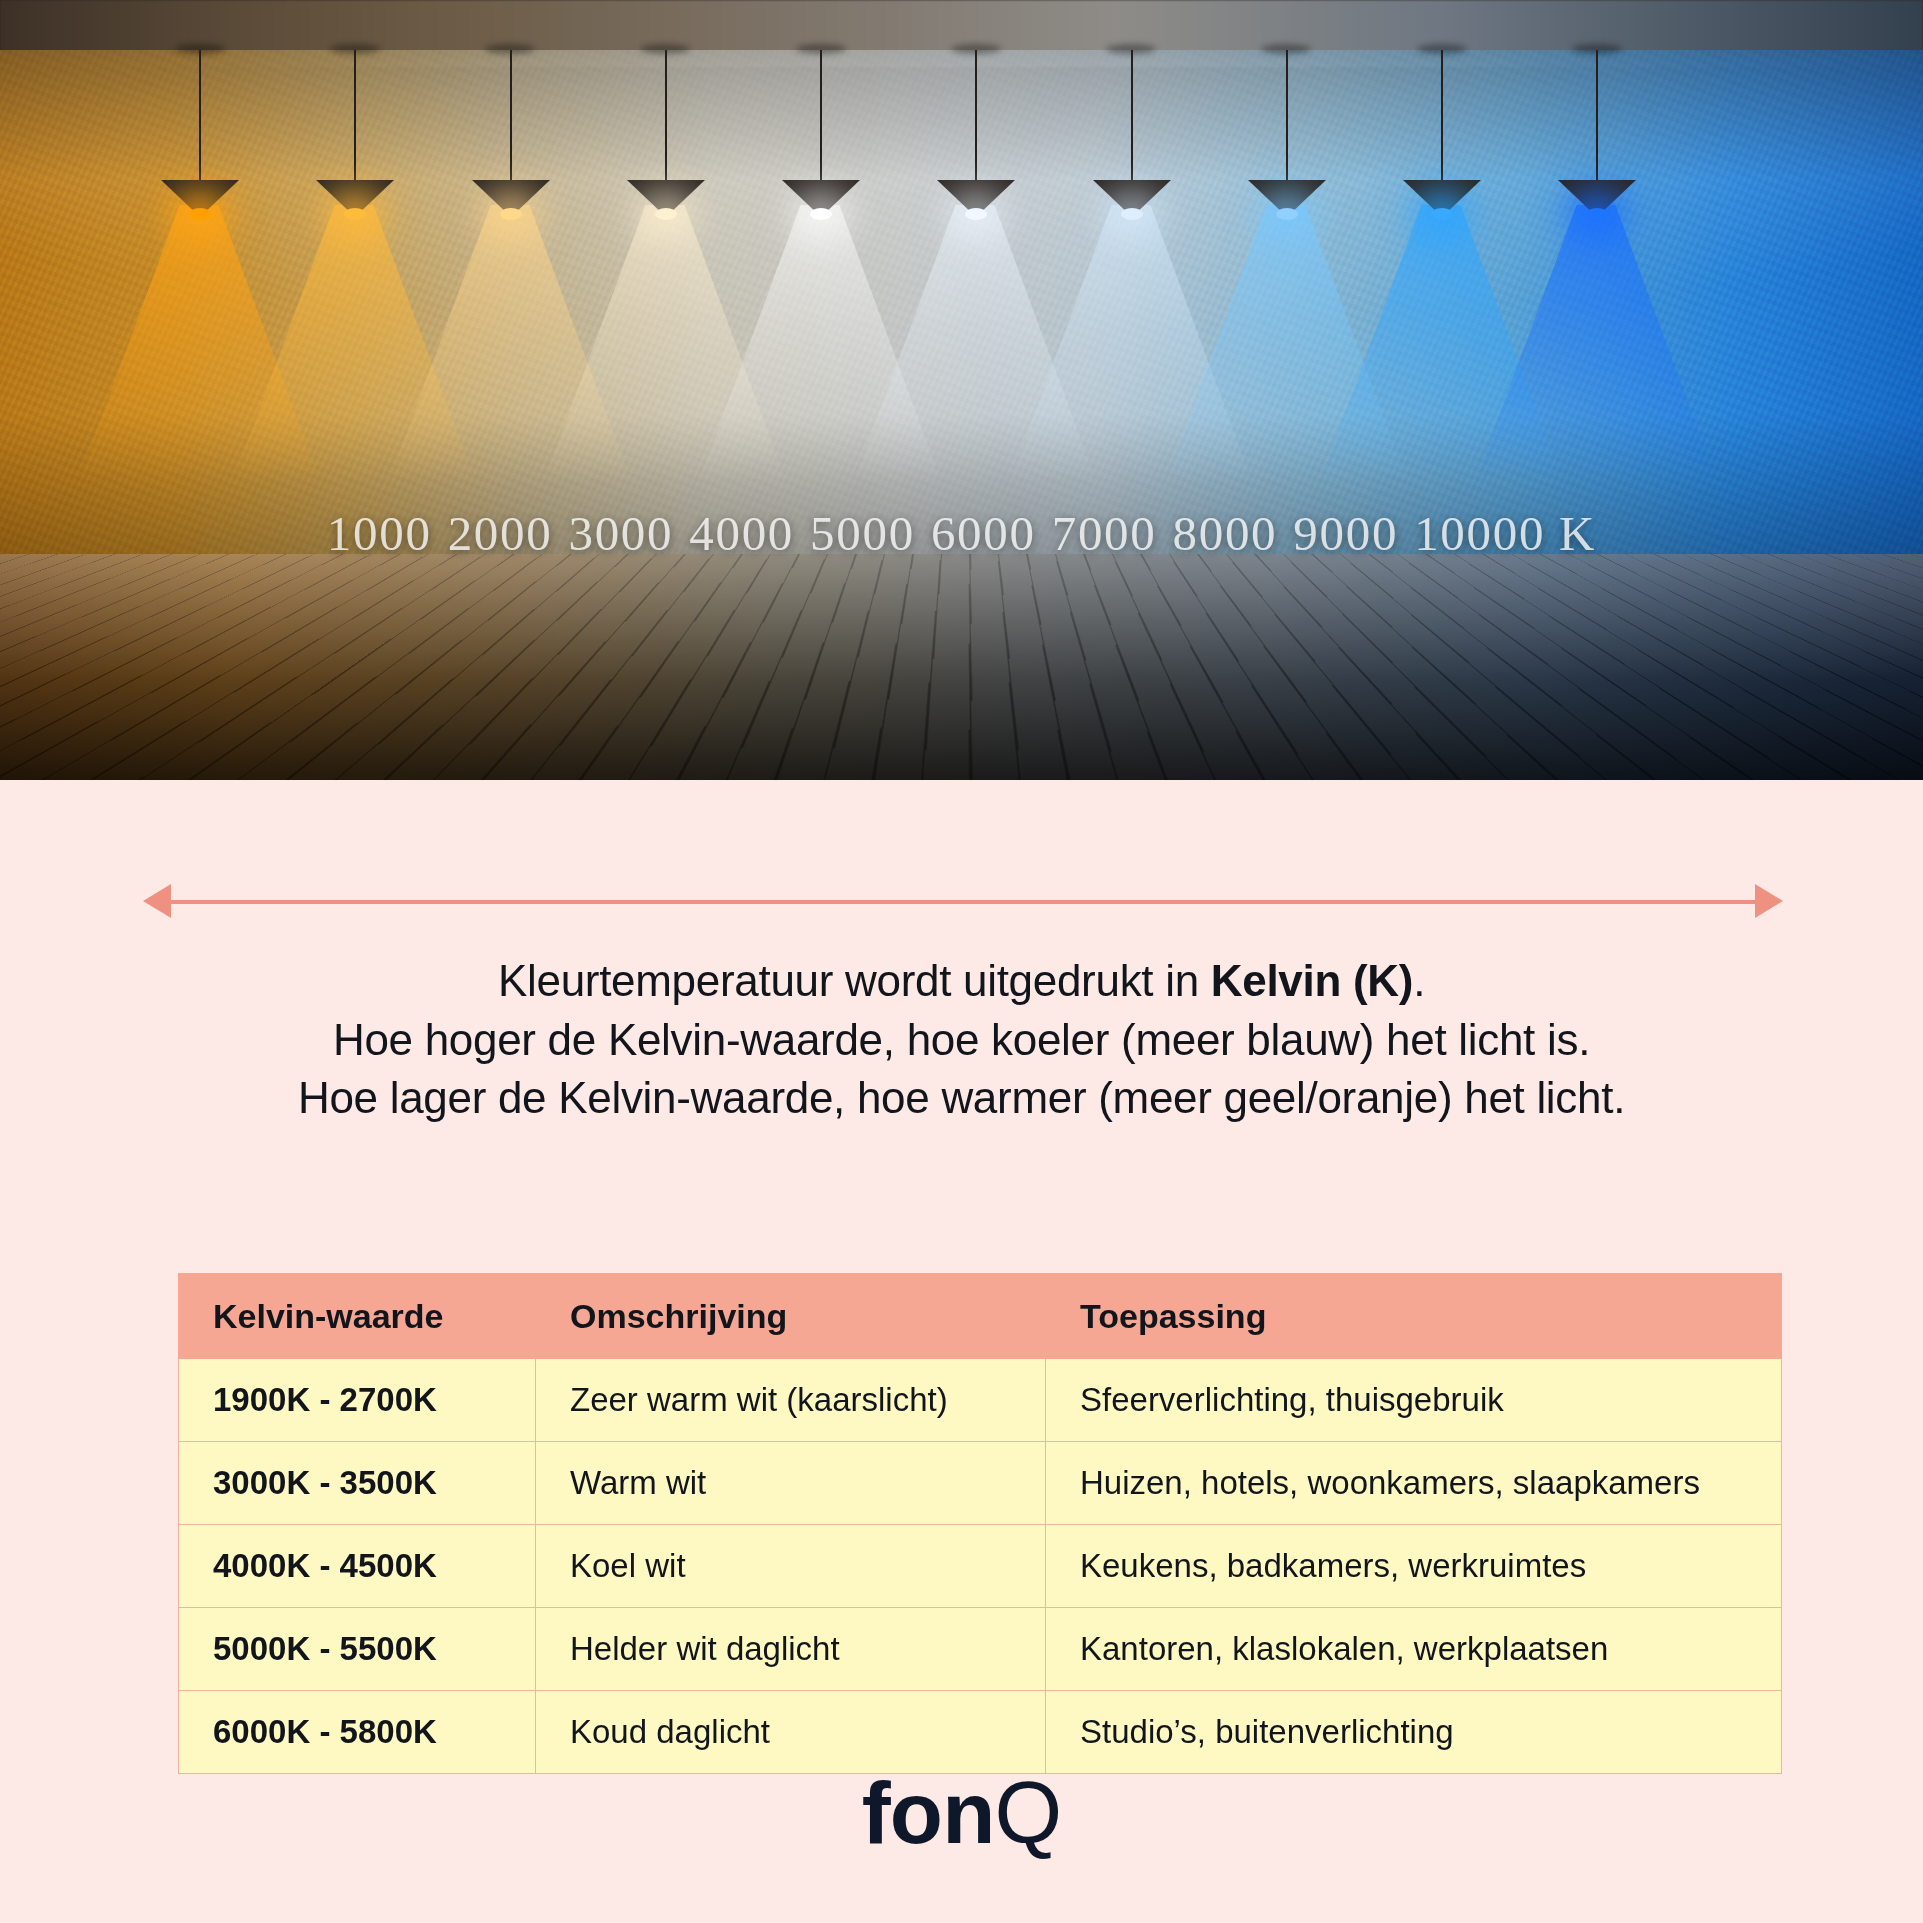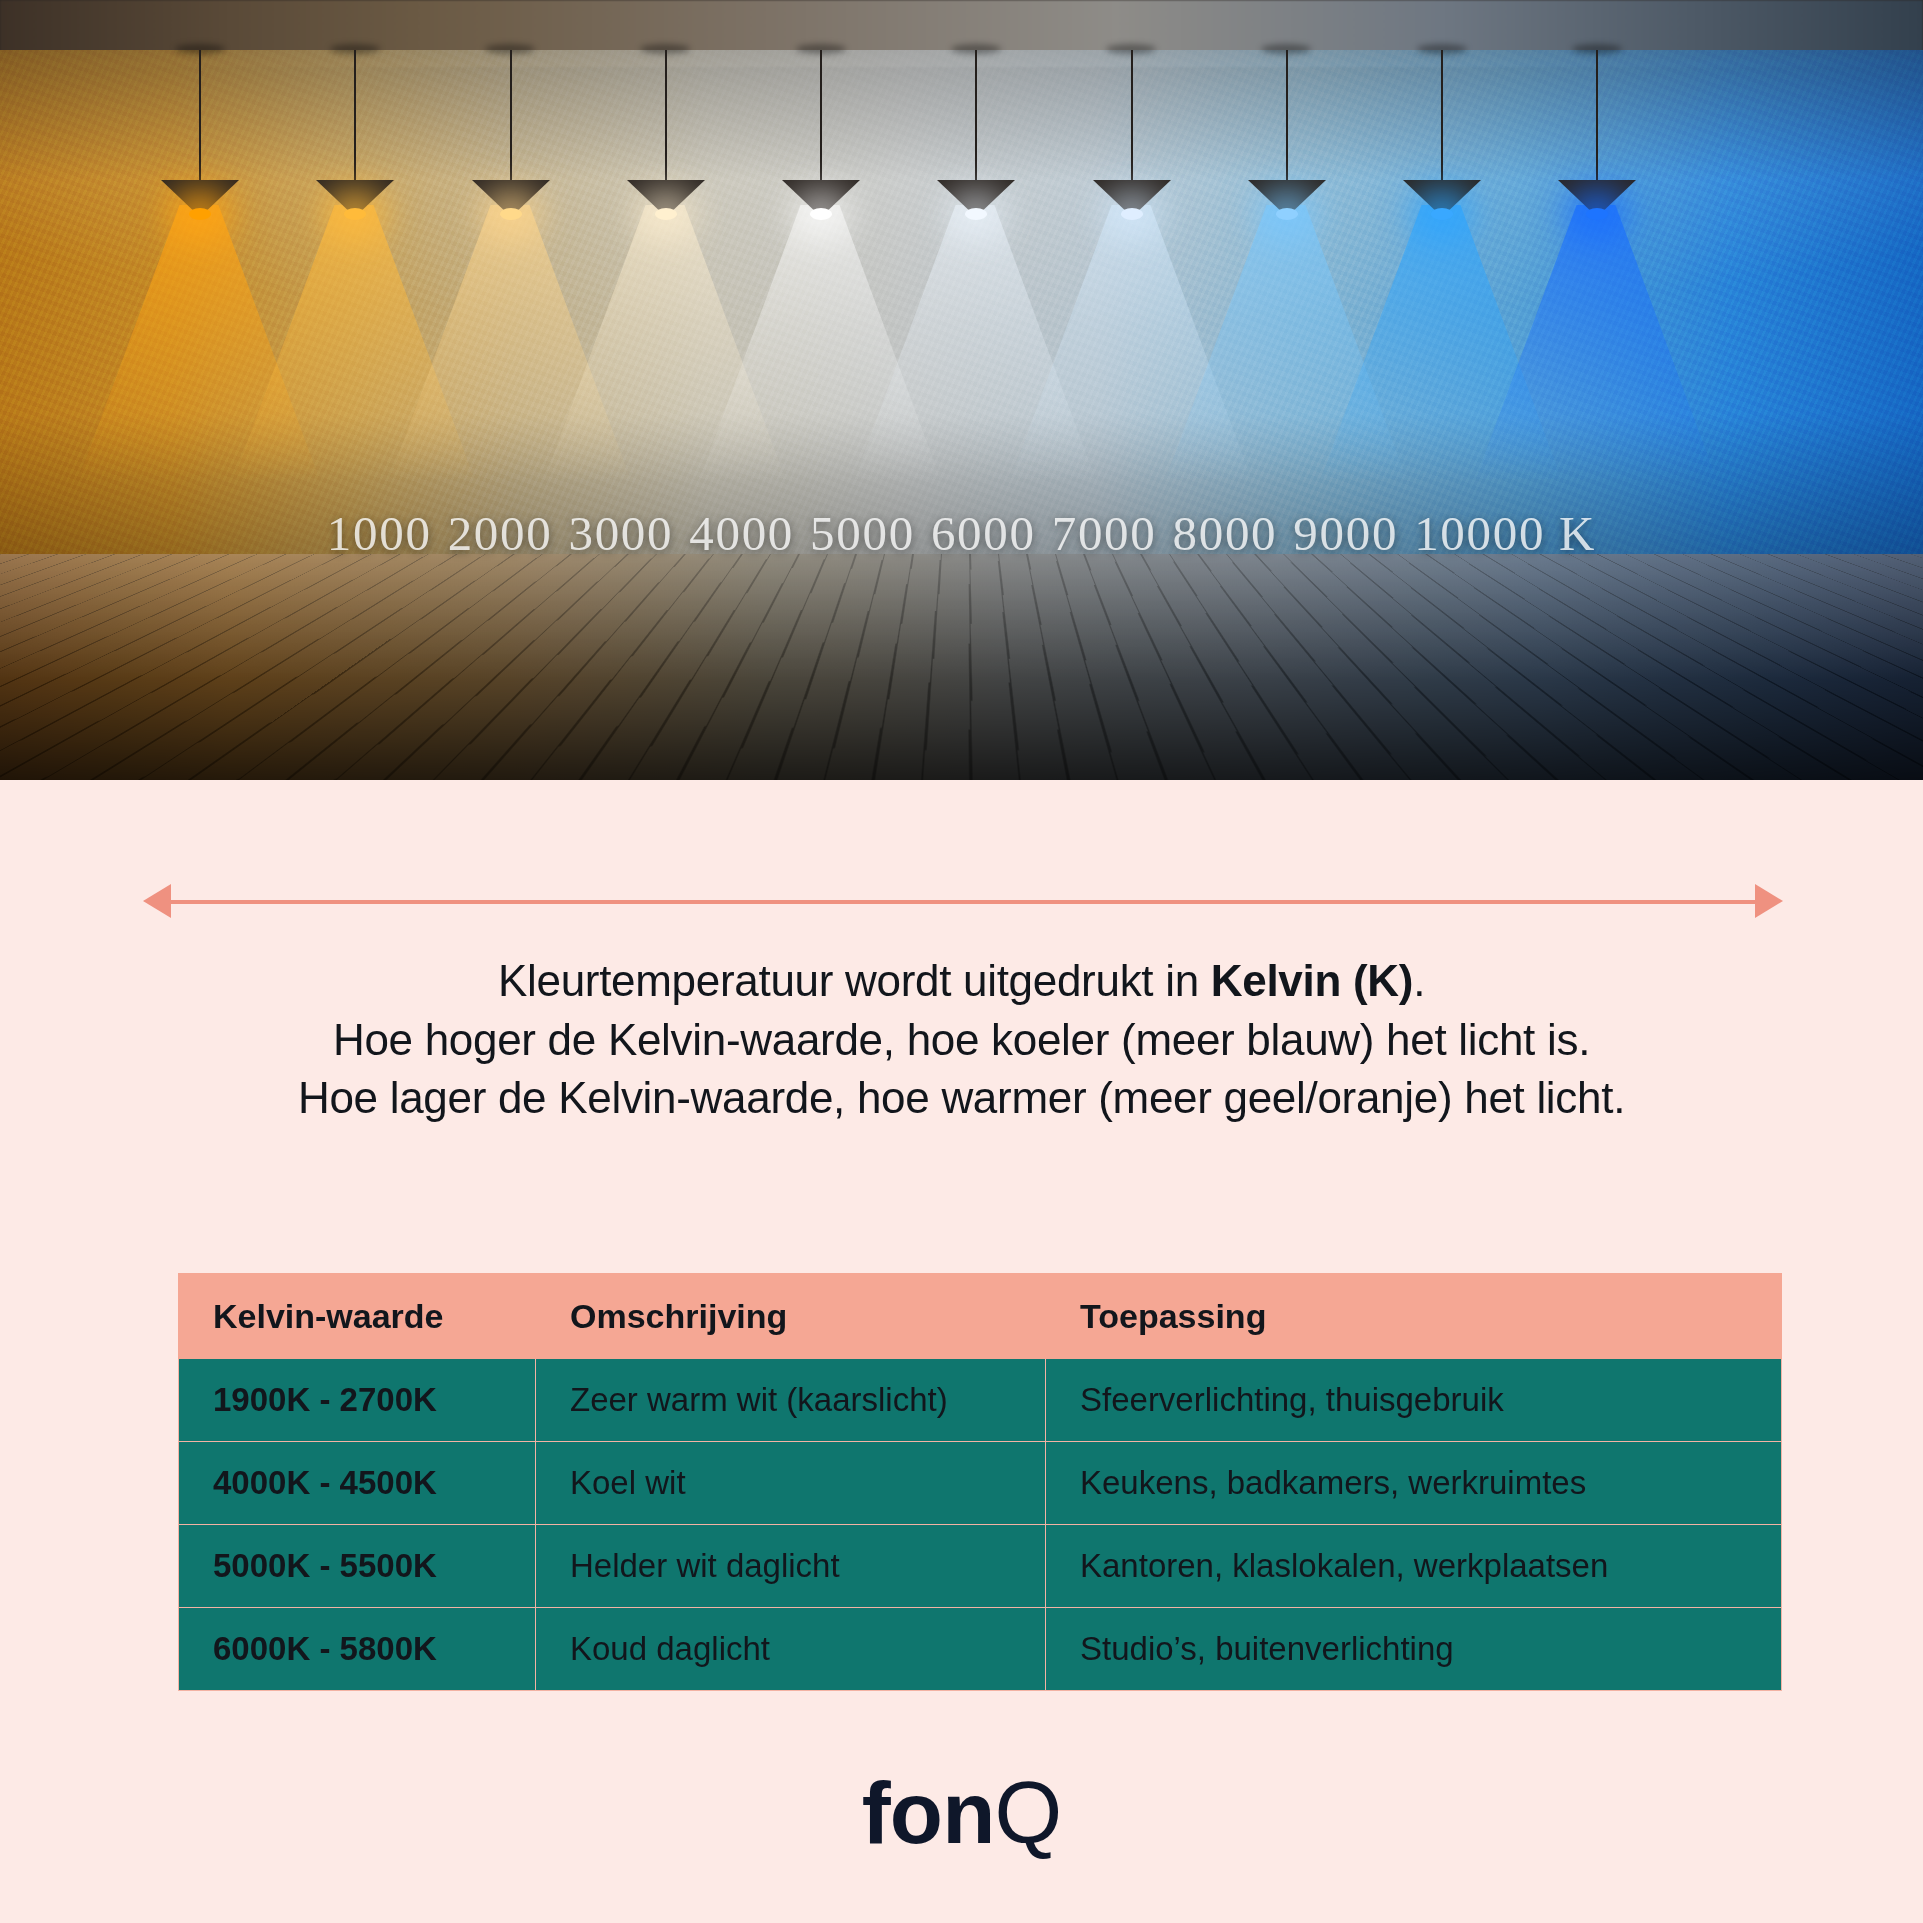--- a/index.html
+++ b/index.html
@@ -140,21 +140,21 @@
     white-space:nowrap;
     overflow:hidden;
   }
   thead th{
     background:#f5a794;
     font-weight:bold;
     font-size:34px;
     height:84px;
     border-color:#f5a794;
   }
-  tbody td{background:#0f766e;}
+  tbody td{background:#fef9c3;}
   tbody td.kelvin{font-weight:bold;}
   col.c1{width:357px;}
   col.c2{width:510px;}
   col.c3{width:736px;}
 
   .logo{
     position:absolute;left:0;right:0;top:983px;
     text-align:center;
     color:#0f172a;
     font-size:87px;
@@ -292,20 +292,25 @@
           <th>Toepassing</th>
         </tr>
       </thead>
       <tbody id="tbody">
           <tr>
             <td class="kelvin">1900K - 2700K</td>
             <td>Zeer warm wit (kaarslicht)</td>
             <td>Sfeerverlichting, thuisgebruik</td>
           </tr>
           <tr>
+            <td class="kelvin">3000K - 3500K</td>
+            <td>Warm wit</td>
+            <td>Huizen, hotels, woonkamers, slaapkamers</td>
+          </tr>
+          <tr>
             <td class="kelvin">4000K - 4500K</td>
             <td>Koel wit</td>
             <td>Keukens, badkamers, werkruimtes</td>
           </tr>
           <tr>
             <td class="kelvin">5000K - 5500K</td>
             <td>Helder wit daglicht</td>
             <td>Kantoren, klaslokalen, werkplaatsen</td>
           </tr>
           <tr>

